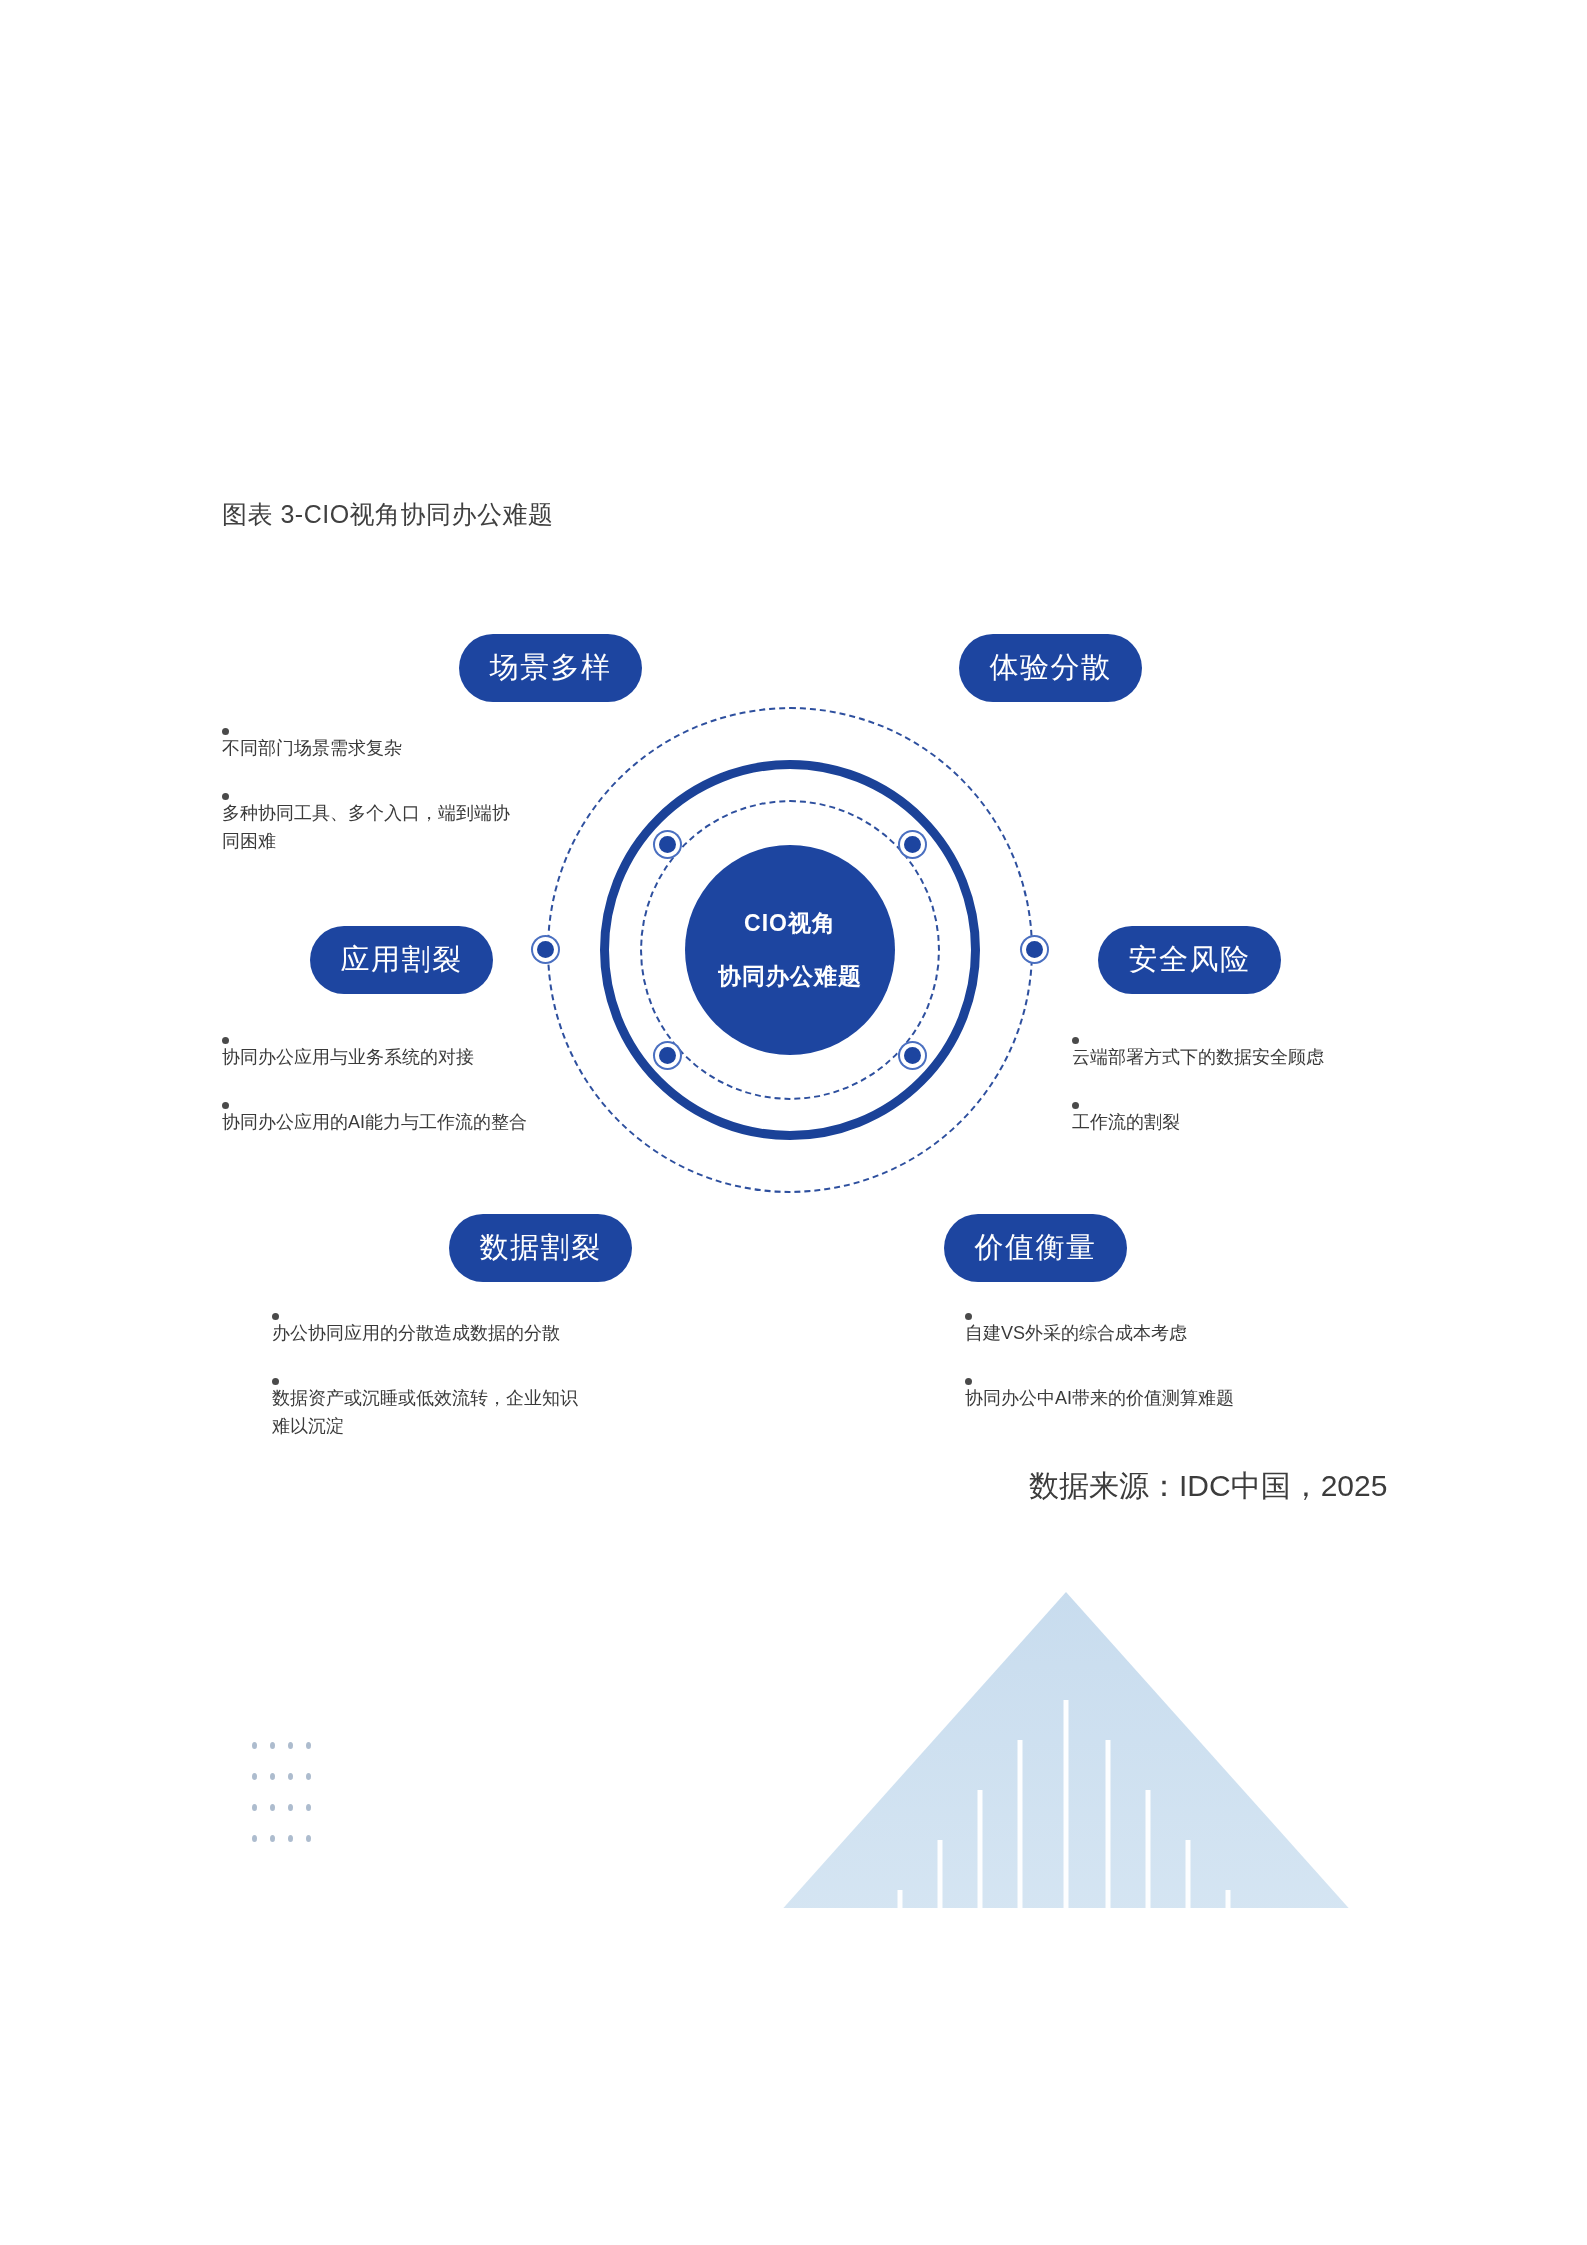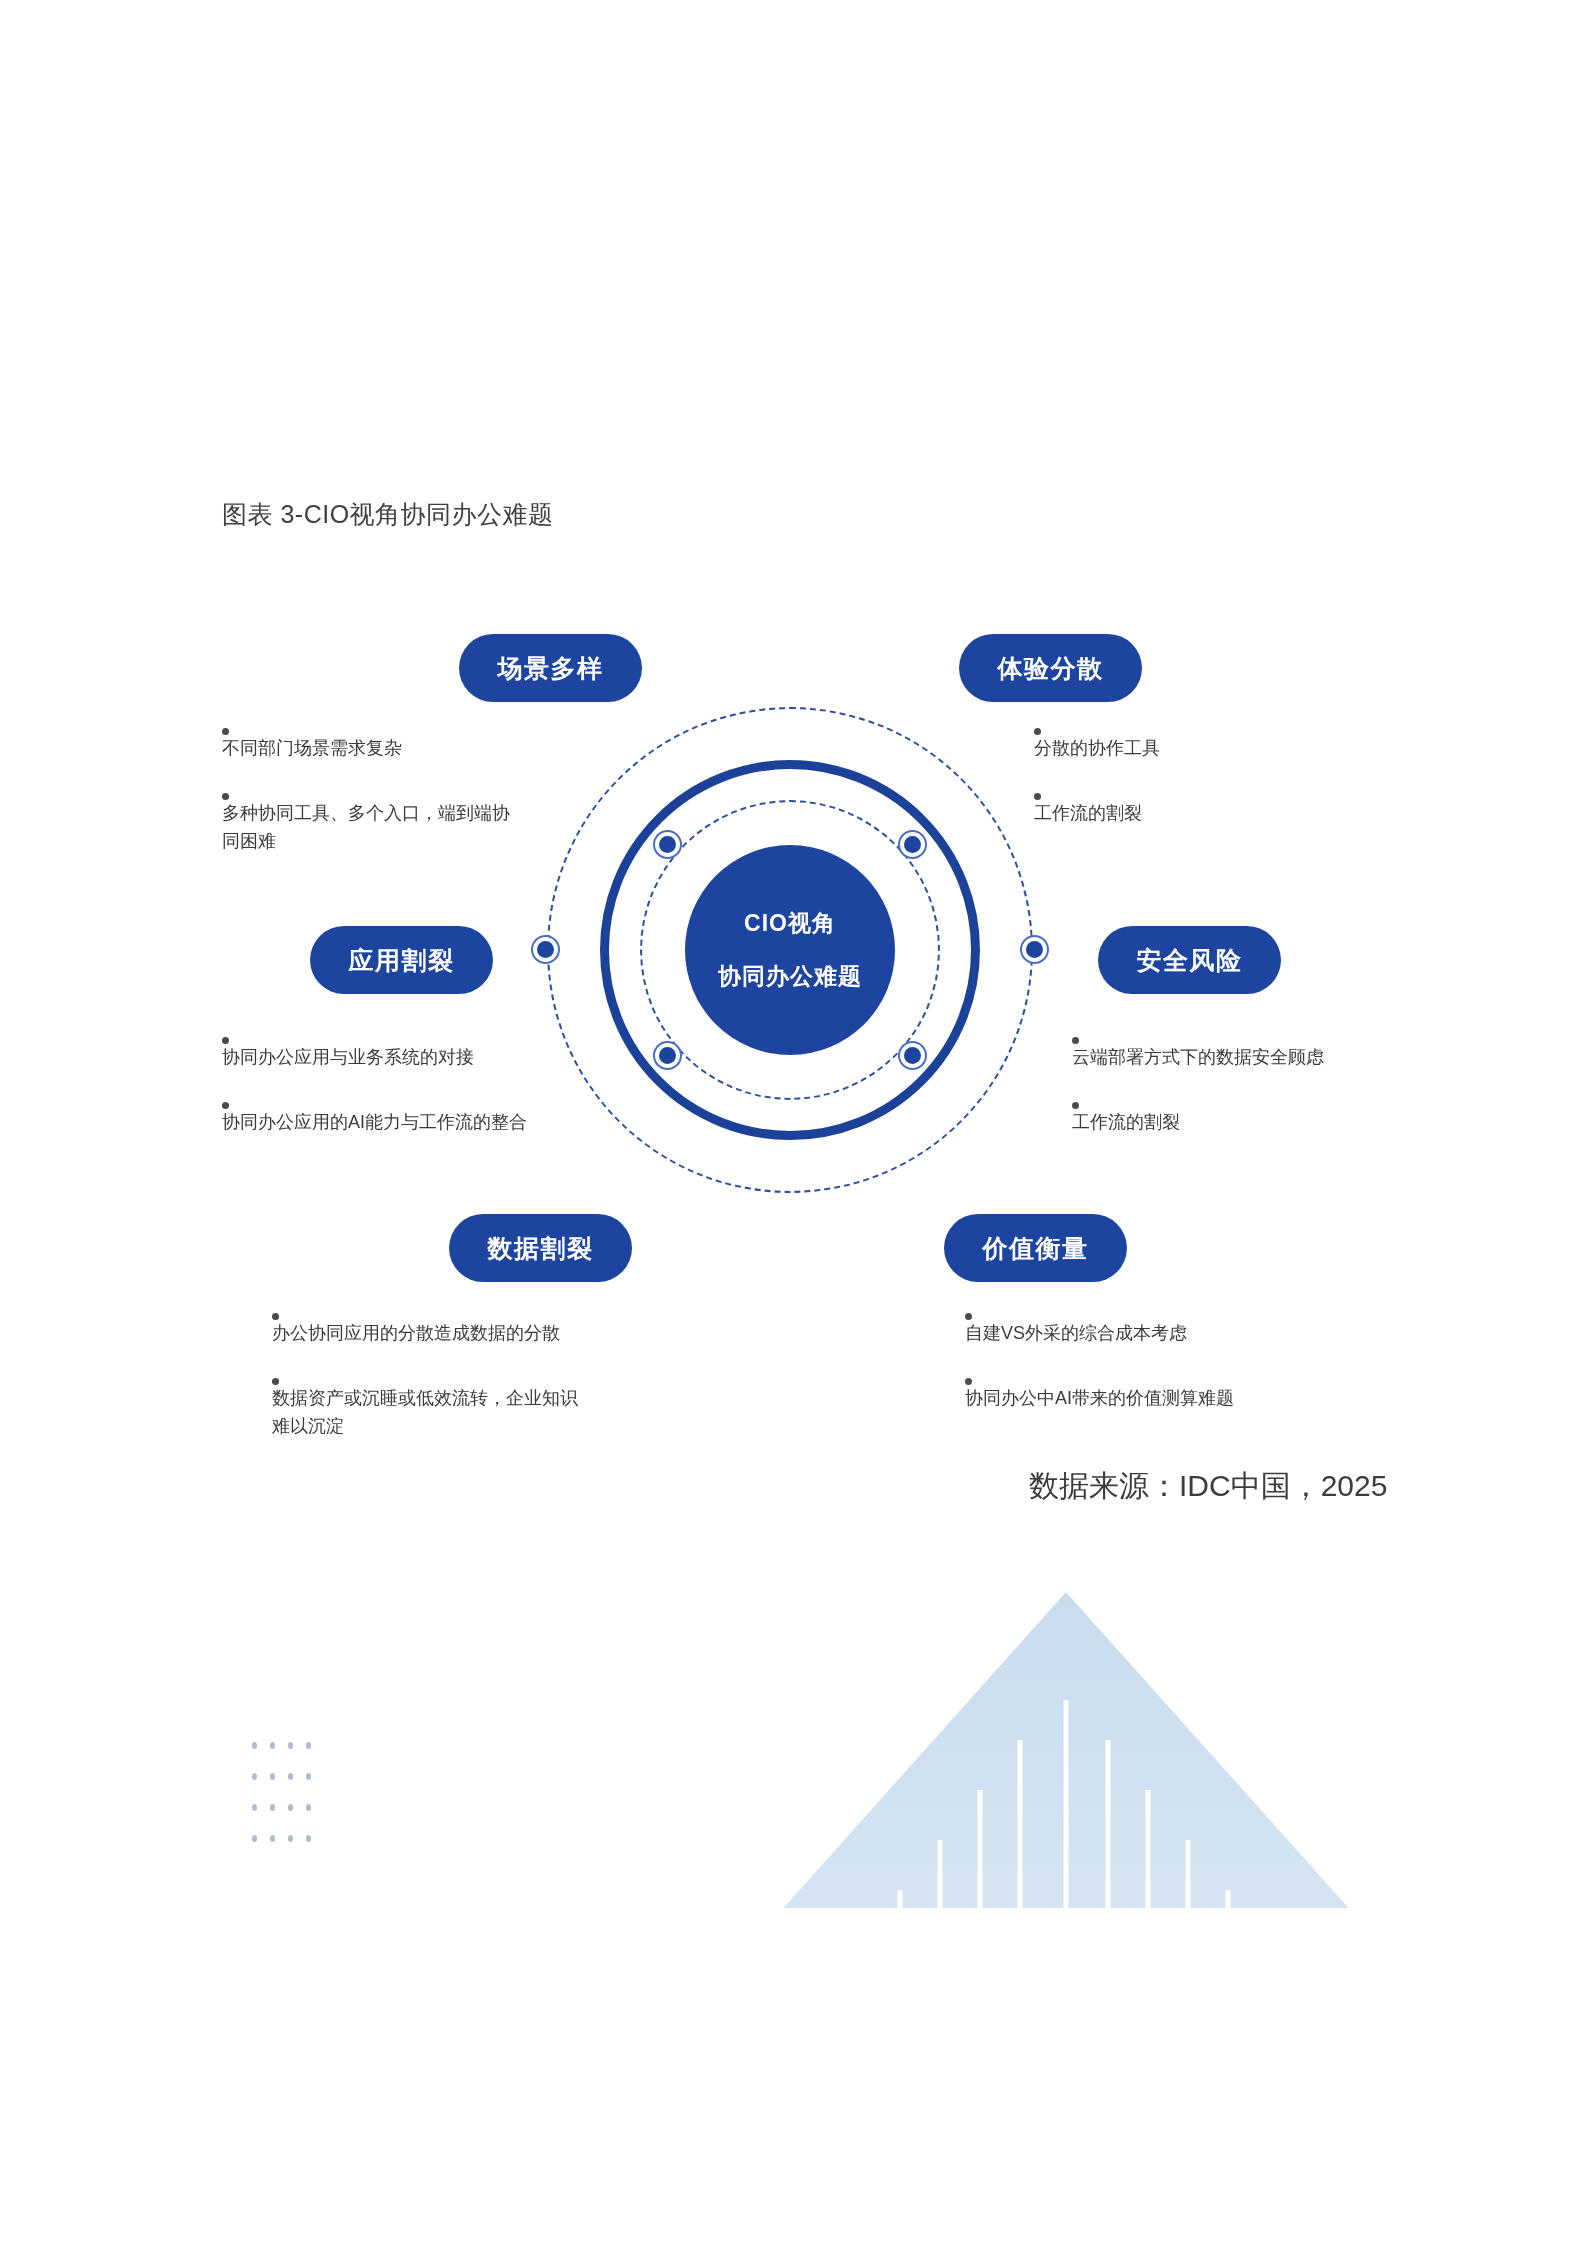--- a/index.html
+++ b/index.html
@@ -88,22 +88,22 @@
     background: #1d45a0;
     box-shadow: 0 0 0 4px #ffffff, 0 0 0 6px #4a6fc0;
   }
 
   
   .pill {
     position: absolute;
     background: #1d45a0;
     color: #ffffff;
     border-radius: 40px;
-    font-size: 25px;
-    font-weight: bold;
+    font-size: 29px;
+    font-weight: normal;
     letter-spacing: 1.5px;
     display: flex;
     align-items: center;
     justify-content: center;
     height: 68px;
     box-sizing: border-box;
     white-space: nowrap;
   }
 
   
@@ -221,30 +221,20 @@
     <div class="b-item">
       <span class="b-dot"></span>
       <span class="b-text">不同部门场景需求复杂</span>
     </div>
     <div class="b-item">
       <span class="b-dot"></span>
       <span class="b-text">多种协同工具、多个入口，端到端协同困难</span>
     </div>
   </div>
 
-  <div class="bullets" style="left:1034px; top:718px; width:300px;">
-    <div class="b-item">
-      <span class="b-dot"></span>
-      <span class="b-text">分散的协作工具</span>
-    </div>
-    <div class="b-item">
-      <span class="b-dot"></span>
-      <span class="b-text">工作流的割裂</span>
-    </div>
-  </div>
 
   <div class="bullets" style="left:222px; top:1027px; width:310px;">
     <div class="b-item">
       <span class="b-dot"></span>
       <span class="b-text">协同办公应用与业务系统的对接</span>
     </div>
     <div class="b-item">
       <span class="b-dot"></span>
       <span class="b-text">协同办公应用的AI能力与工作流的整合</span>
     </div>

